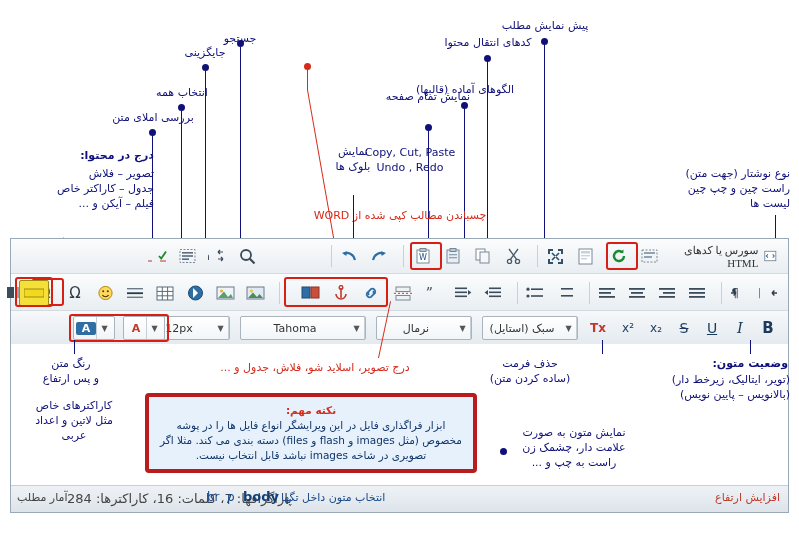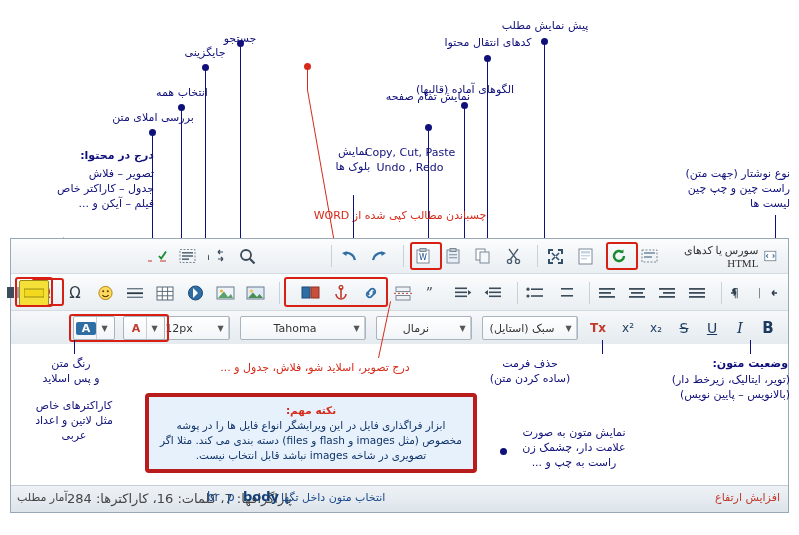--- a/index.html
+++ b/index.html
@@ -547,21 +547,21 @@
       <span class="sb-left">آمار مطلب</span>
       <span class="abs" style="left:56px;top:5px;font-size:13px;color:#444;">پاراگرافها: 7، کلمات: 16، کاراکترها: 284</span>
       <span class="tagpath">انتخاب متون داخل تگها</span>
       <span class="abs" style="left:196px;top:4px;font-size:12px;color:#1a4a8a;">br</span>
       <span class="abs" style="left:216px;top:4px;font-size:12px;color:#1a4a8a;">p</span>
       <span class="abs" style="left:232px;top:3px;font-size:13px;font-weight:bold;color:#123e74;">body</span>
     </div>
   </div>
 
   <div class="anno" style="left:16px;top:356px;width:110px;">رنگ متن
-و پس اسلاید</div>
+و پس ارتفاع</div>
   <div class="lead vline" style="left:74px;top:340px;height:14px;"></div>
 
   <div class="anno" style="left:14px;top:398px;width:120px;">کاراکترهای خاص
 مثل لاتین و اعداد
 عربی</div>
 
   <div class="anno red" style="left:190px;top:360px;width:250px;">درج تصویر، اسلاید شو، فلاش، جدول و ...</div>
   <div class="lead red vline" style="left:378px;top:300px;height:58px;transform:rotate(12deg);transform-origin:bottom;"></div>
 
   <div class="anno" style="left:460px;top:356px;width:140px;">حذف فرمت

